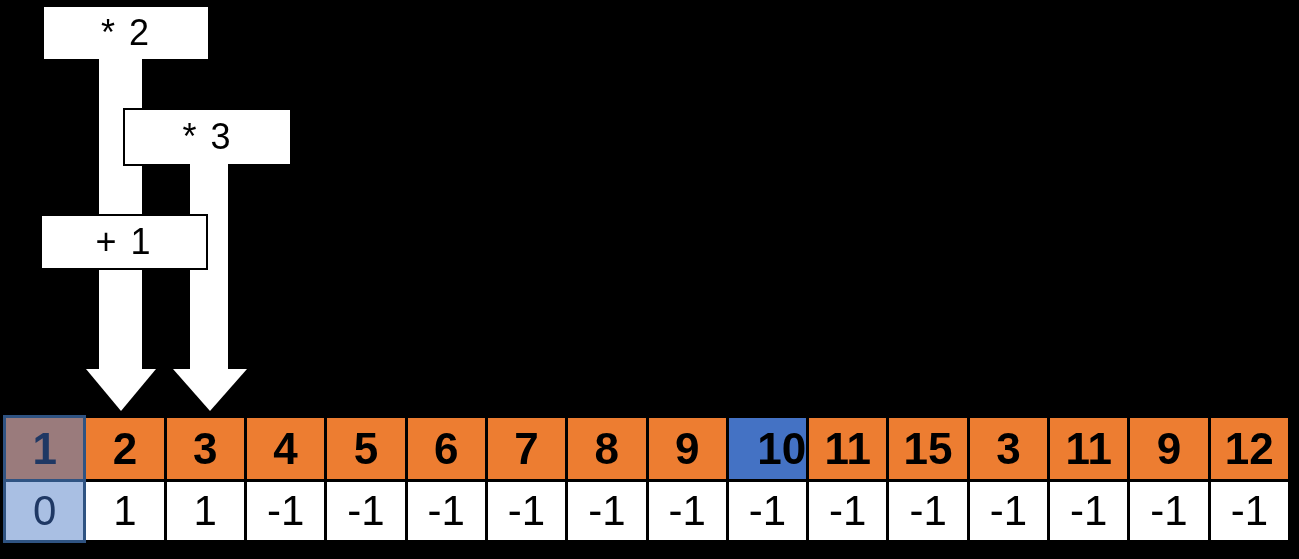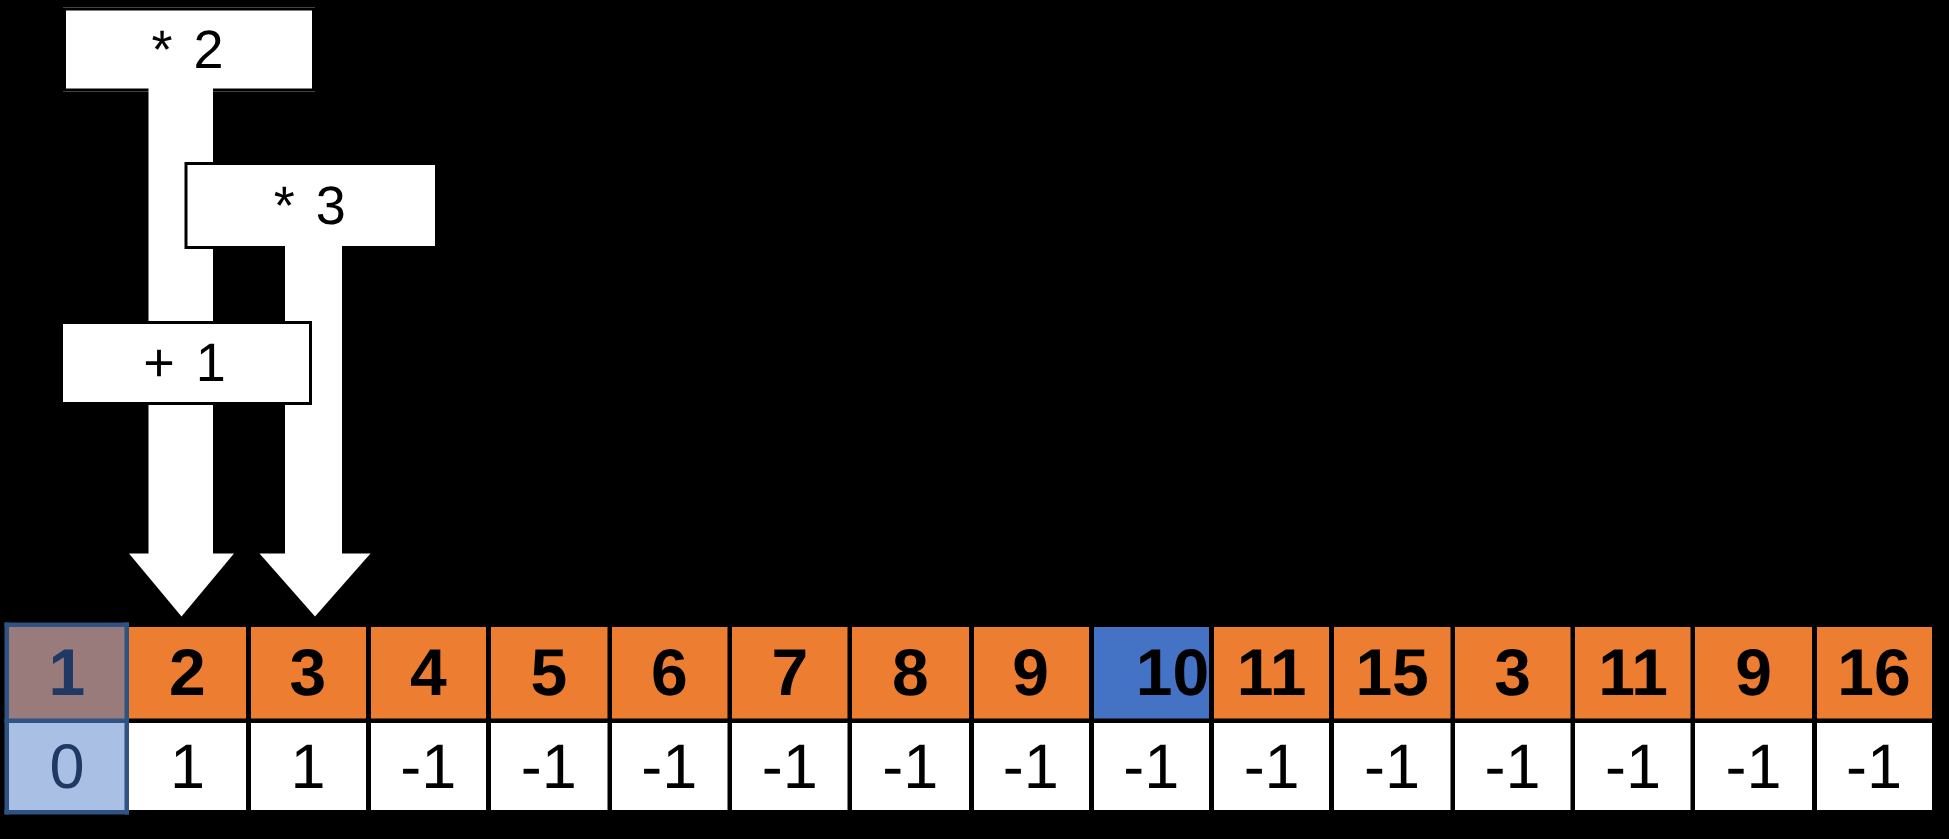--- a/index.html
+++ b/index.html
@@ -134,21 +134,21 @@
           <td>6</td>
           <td>7</td>
           <td>8</td>
           <td>9</td>
           <td class="accent-col">10</td>
           <td>11</td>
           <td>15</td>
           <td>3</td>
           <td>11</td>
           <td>9</td>
-          <td>16</td>
+          <td>12</td>
         </tr>
         <tr class="value-row">
           <td class="start-col">0</td>
           <td>1</td>
           <td>1</td>
           <td>-1</td>
           <td>-1</td>
           <td>-1</td>
           <td>-1</td>
           <td>-1</td>

